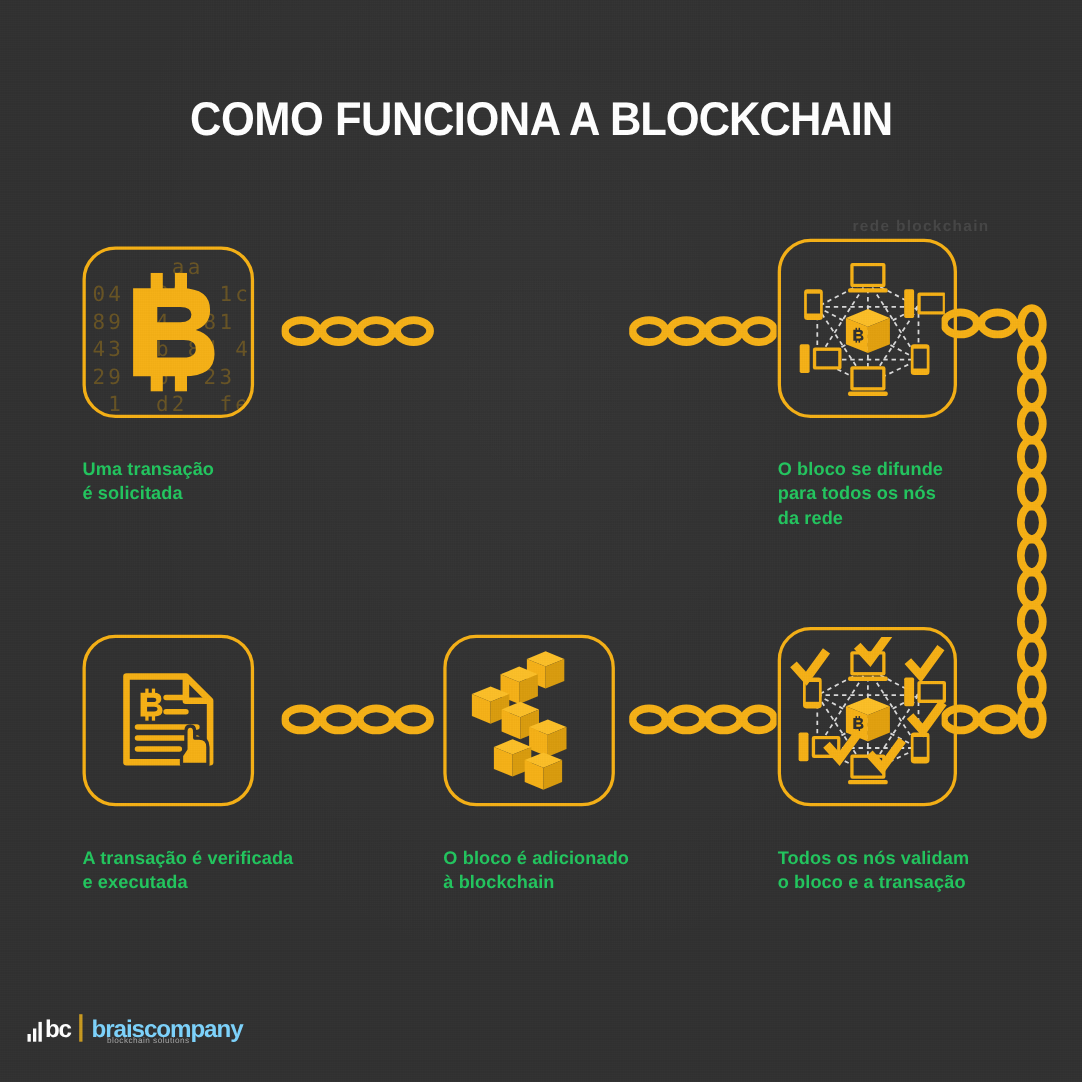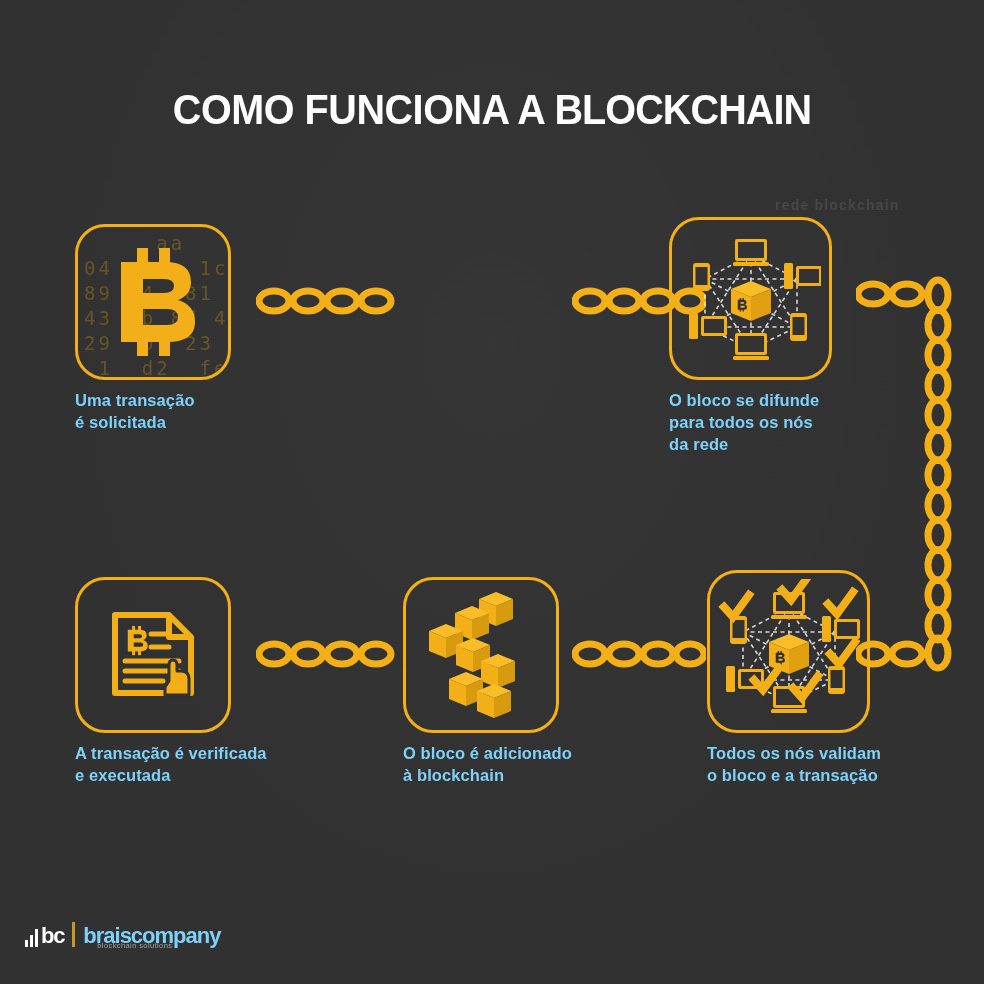--- a/index.html
+++ b/index.html
@@ -67,33 +67,33 @@
     overflow: hidden;
   }
   .card-inner {
     position: absolute;
     inset: 0;
     display: flex;
     align-items: center;
     justify-content: center;
   }
   .step-label {
-    margin-top: 9px;
-    color: #7dd3fc;
+    margin-top: 36px;
+    color: #22c55e;
     font-size: 16.5px;
     font-weight: 700;
     line-height: 22px;
     letter-spacing: 0.1px;
     white-space: pre-line;
   }
 
   
   #step-1 { left: 75px;  top: 224px; }
   #step-2 { left: 403px; top: 224px; }
-  #step-3 { left: 669px; top: 217px; }
+  #step-3 { left: 707px; top: 217px; }
   #step-4 { left: 75px;  top: 577px; }
   #step-5 { left: 403px; top: 577px; }
   #step-6 { left: 707px; top: 570px; }
 
   #step-3 .card, #step-6 .card { width: 163px; height: 163px; }
 
   
   .chain-h {
     position: absolute;
     height: 44px;

